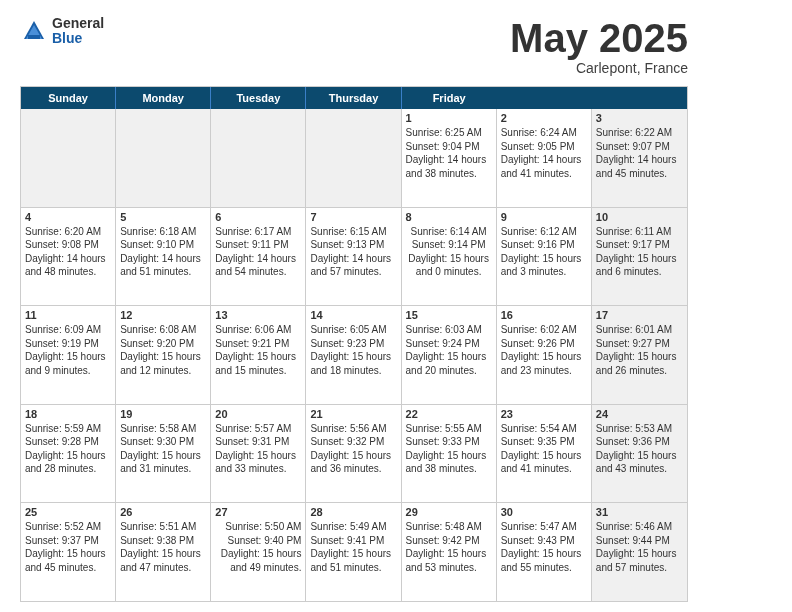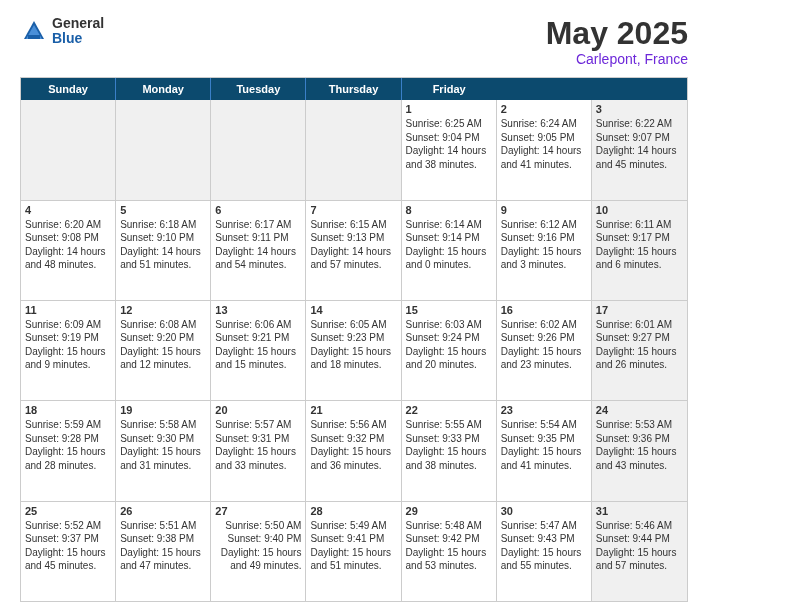--- a/index.html
+++ b/index.html
@@ -44,28 +44,28 @@
       color: #1a5fa8;
     }
     .logo-icon {
       width: 28px;
       height: 28px;
     }
     .title-block {
       text-align: right;
     }
     .main-title {
-      font-size: 32px;
+      font-size: 40px;
       font-weight: bold;
       color: #333;
       line-height: 1.1;
     }
     .subtitle {
       font-size: 14px;
-      color: #6d28d9;
+      color: #404040;
     }
     .calendar {
       flex: 1;
       display: flex;
       flex-direction: column;
       border: 1px solid #ccc;
     }
     .cal-header {
       display: grid;
       grid-template-columns: repeat(7, 1fr);
@@ -198,21 +198,21 @@
           </div>
           <div class="cal-cell">
             <span class="day-num">7</span>
             <div class="cell-text" style="white-space: pre-line;">Sunrise: 6:15 AM
 Sunset: 9:13 PM
 Daylight: 14 hours
 and 57 minutes.</div>
           </div>
           <div class="cal-cell">
             <span class="day-num">8</span>
-            <div class="cell-text" style="white-space: pre-line;">Sunrise: 6:14 AM
+            <div class="cell-text" style="white-space: pre-line; text-align: center;">Sunrise: 6:14 AM
 Sunset: 9:14 PM
 Daylight: 15 hours
 and 0 minutes.</div>
           </div>
           <div class="cal-cell">
             <span class="day-num">9</span>
             <div class="cell-text" style="white-space: pre-line;">Sunrise: 6:12 AM
 Sunset: 9:16 PM
 Daylight: 15 hours
 and 3 minutes.</div>

